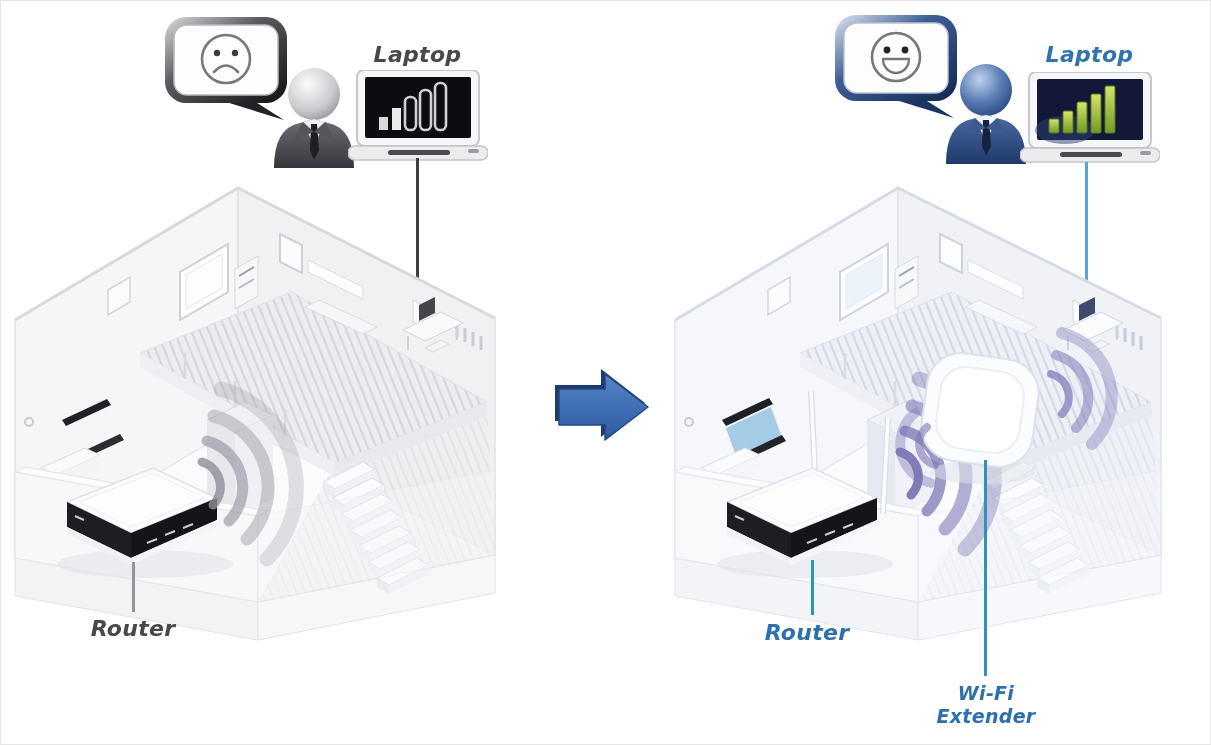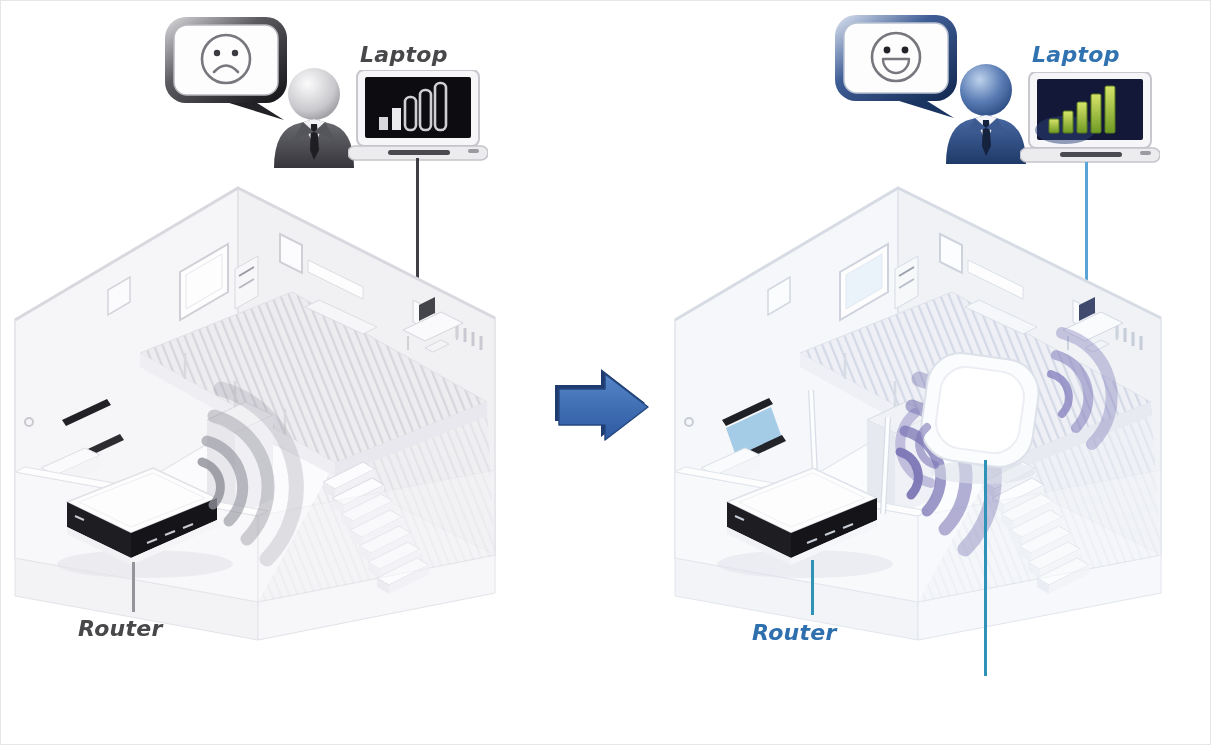--- a/index.html
+++ b/index.html
@@ -1,20 +1,20 @@
 <!DOCTYPE html>
 <html><head>
 <meta charset="utf-8">
 <style>
   html,body{margin:0;padding:0;background:#ffffff;}
   .stage{position:relative;width:1211px;height:745px;background:#ffffff;overflow:hidden;
          font-family:"DejaVu Sans","Liberation Sans",sans-serif;
          box-shadow:inset 0 0 0 1px #e6e6e6;}
   .abs{position:absolute;}
-  .label{position:absolute;font-style:italic;font-weight:bold;
+  .label{position:absolute;font-style:italic;font-weight:bold;text-align:center;
          letter-spacing:.3px;line-height:1.2;}
   .label-dark{color:#48484b;}
   .label-blue{color:#2e6fae;}
   .lead{position:absolute;}
 </style>
 </head>
 <body>
 
 <div class="stage">
 
@@ -408,14 +408,15 @@
     <g fill="none" stroke="#7f78b8" stroke-linecap="round">
       <path d="M270,293 A22,22 0 0 1 262,255" stroke-width="8" opacity="0.6"></path>
       <path d="M266,311 A40,40 0 0 1 250,241" stroke-width="10" opacity="0.42"></path>
     </g>
   </svg>
 
   <div class="lead" style="left:811px;top:560px;width:3px;height:55px;background:#2f93b8"></div>
   <div class="label label-blue" style="left:752px;top:620px;width:110px;font-size:22px">Router</div>
 
   <div class="lead" style="left:984px;top:460px;width:3px;height:216px;background:#2f93b8"></div>
+  <div class="label label-blue" style="left:926px;top:682px;width:120px;font-size:19px">Wi-Fi Extender</div>
 
 </div>
 
 </body></html>

